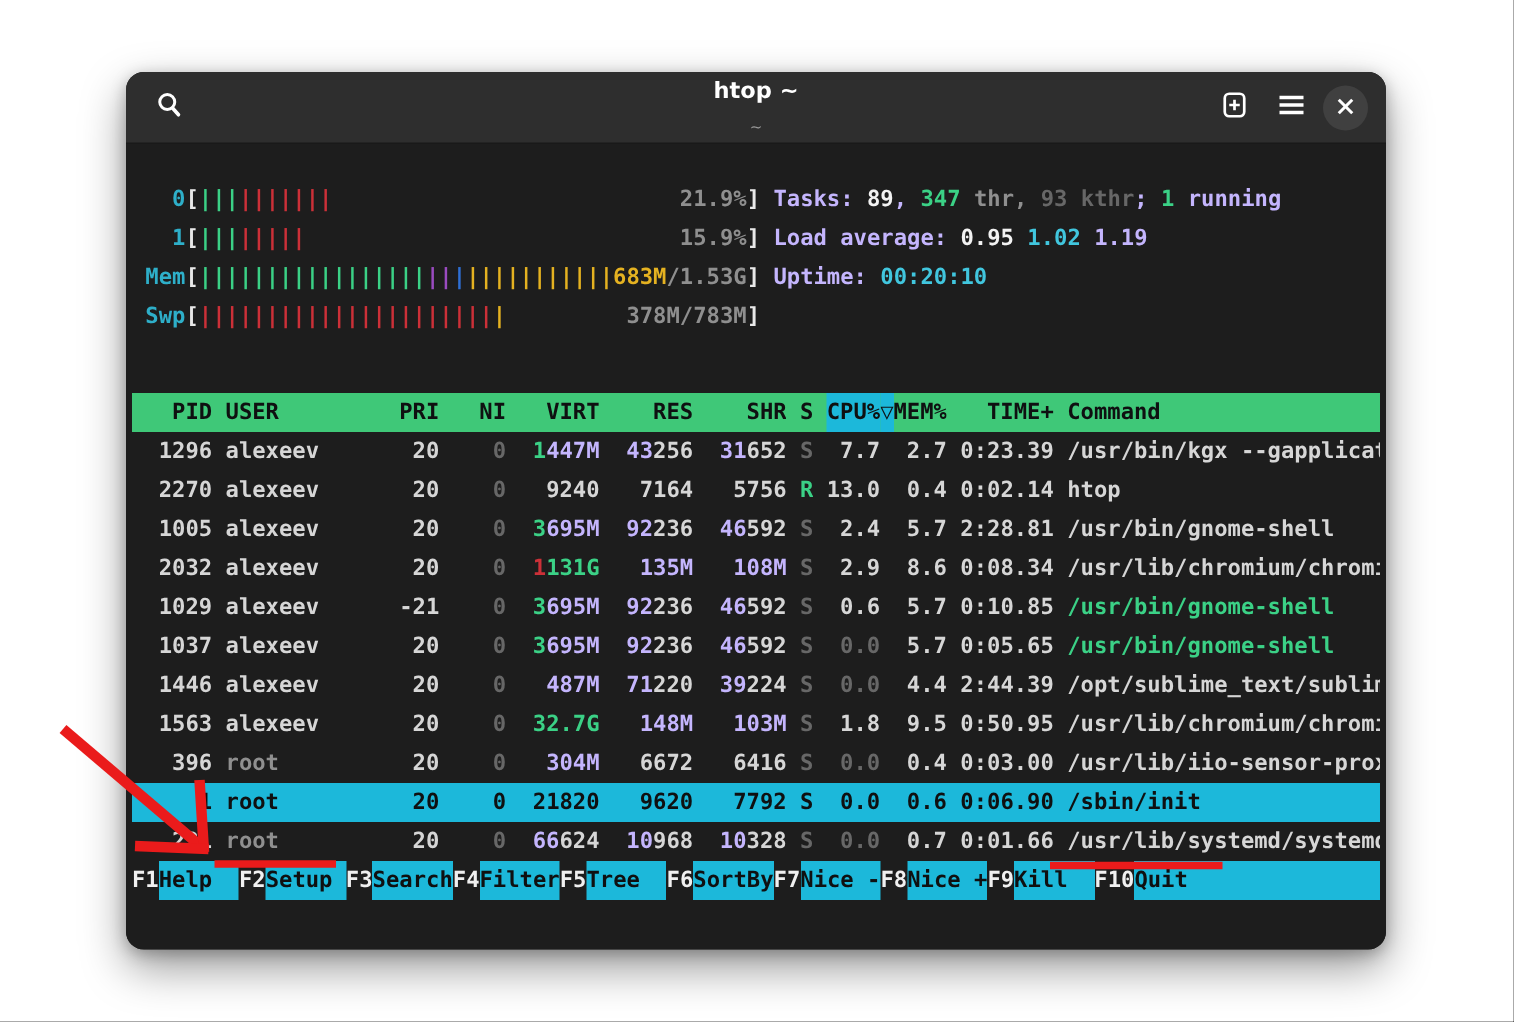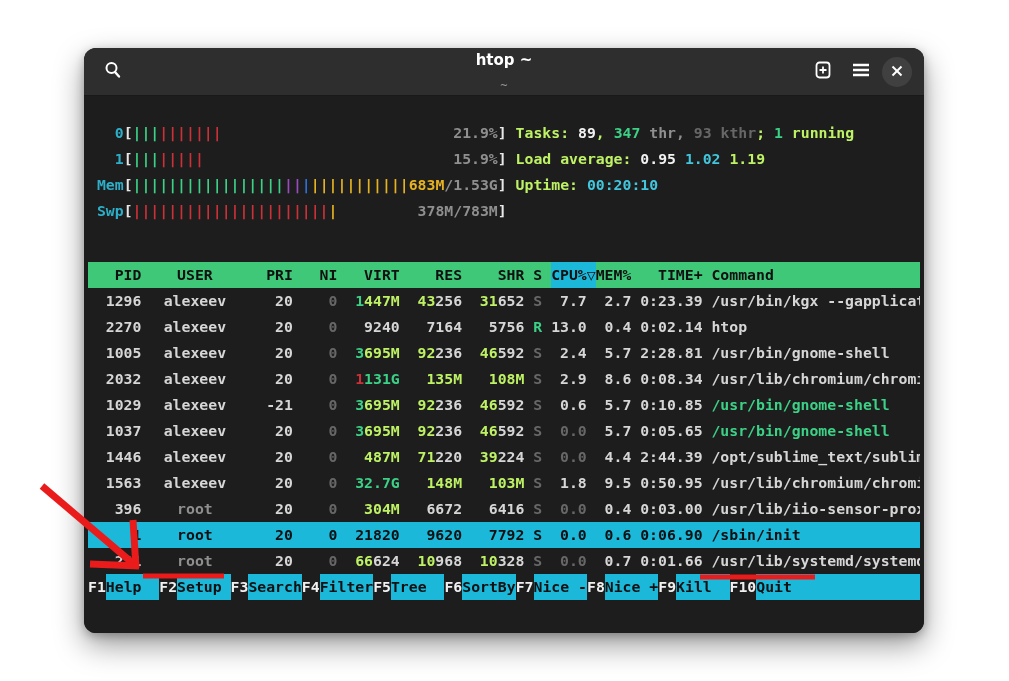--- a/index.html
+++ b/index.html
@@ -24,40 +24,40 @@
   .tb-menu{right:48px;}
   .tb-close{right:12px;background:#404040;}
   
   .term{flex:1;background:var(--c-bg,#1d1d1d);padding:24px 4px 0 4px;
         font-size:14.8px;font-weight:bold;line-height:26px;color:#d6d6d6;
         display:flex;flex-direction:column;white-space:pre;}
   .line{display:flex;height:26px;flex:0 0 26px;align-items:stretch;}
   .seg{white-space:pre;}
   
   .w{color:#d6d6d6}.wb{color:#f2f2f2}.d{color:#676767}.g2{color:#8f8f8f}
-  .c{color:#bef264}.cb{color:#41c6de}.gr{color:#3bd186}.rd{color:#cc3038}
+  .c{color:#c4b5fd}.cb{color:#41c6de}.gr{color:#3bd186}.rd{color:#cc3038}
   .yl{color:#e5b221}.pu{color:#9a4bc0}.bl{color:#2e6fd4}
   
   .mlabel{display:inline-block;width:4ch;text-align:right;color:#2eafc9;}
   .mbracket{color:#e8e8e8;}
   .mbox{position:relative;display:inline-block;width:41ch;}
   .mbars{position:absolute;left:0;top:0;}
   .mval{position:absolute;right:0;top:0;}
   .spacer-block{height:38px;flex:0 0 38px;}
   
   .tab{color:#0f1011;cursor:pointer;}
   .tab-main{background:#3fc878;}
   .tab-io{background:#1c71d8;}
   .tab-gap{width:1ch;}
   .tab-lead{width:1ch;}
   
   .hdr-row{background:#3fc878;color:#0f1011;}
   .hdr-row .cell{color:#0f1011;}
   .cell{display:inline-block;overflow:hidden;}
-  .r{text-align:right;} .l{text-align:center;}
+  .r{text-align:right;} .l{text-align:left;}
   .flexcell{flex:1;text-align:left;}
   .hl{background:#1cb8da;}
   .prow{cursor:pointer;}
   .sel{background:#1cb8da;}
   .sel .seg,.sel .cell{color:#0f1011 !important;}
   
   .fkeys{display:flex;height:26px;flex:0 0 26px;}
   .fkey{display:flex;cursor:pointer;}
   .fkey-key{color:#f0f0f0;}
   .fkey-label{background:#1cb8da;color:#0f1011;}

